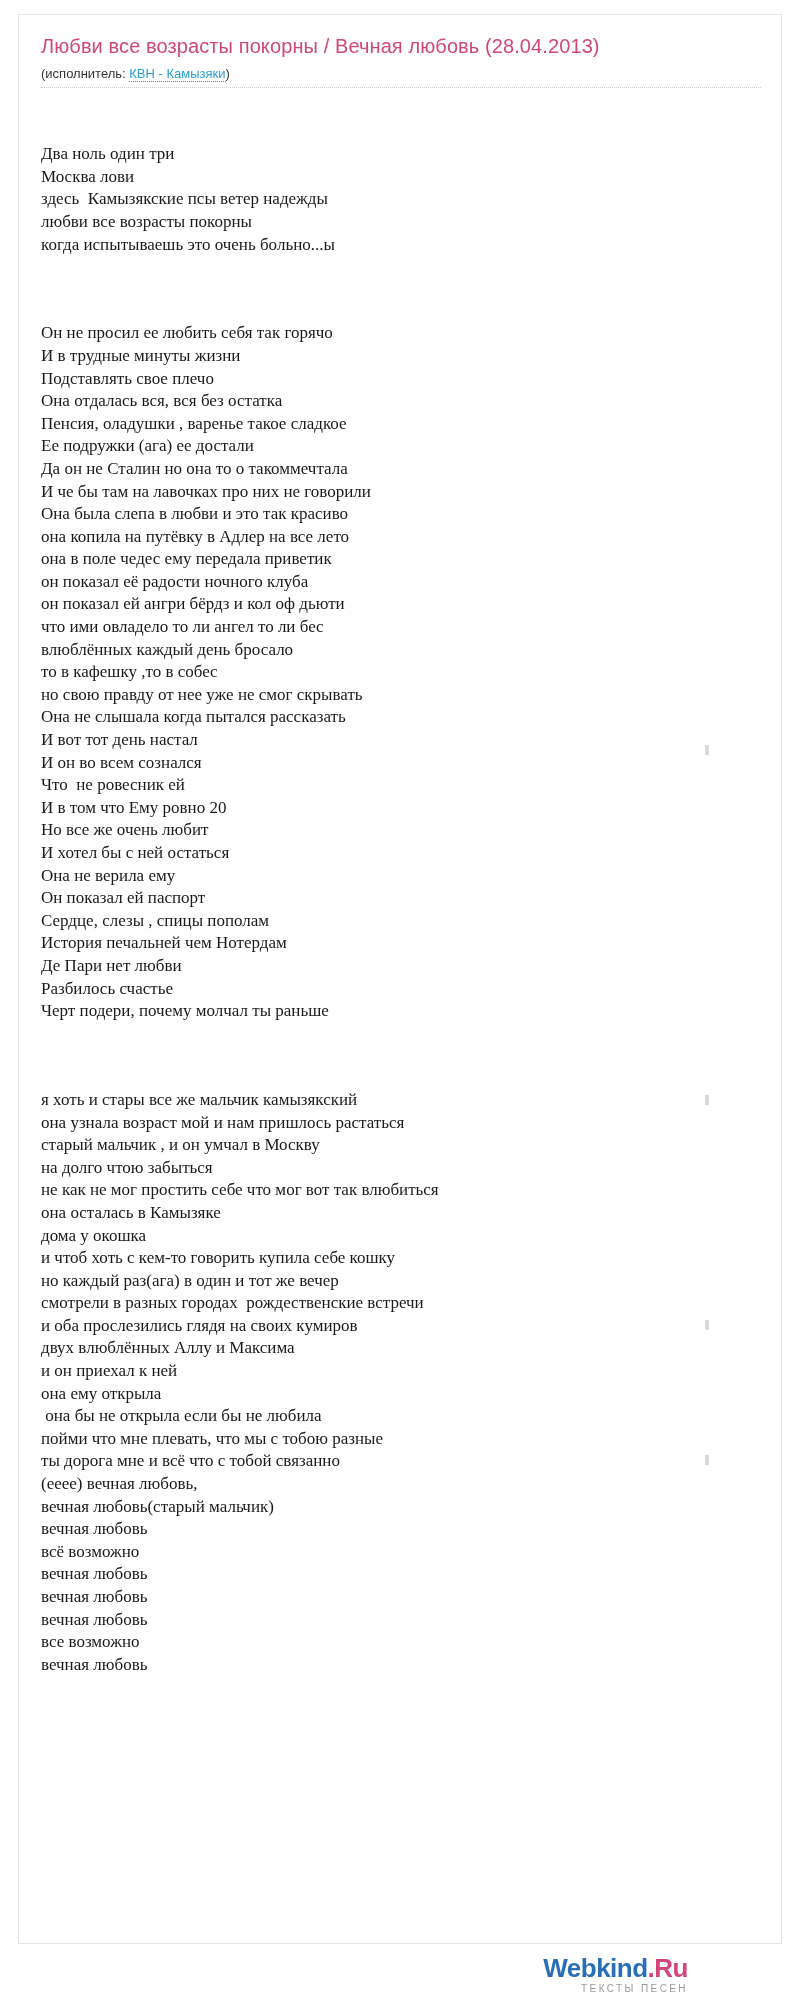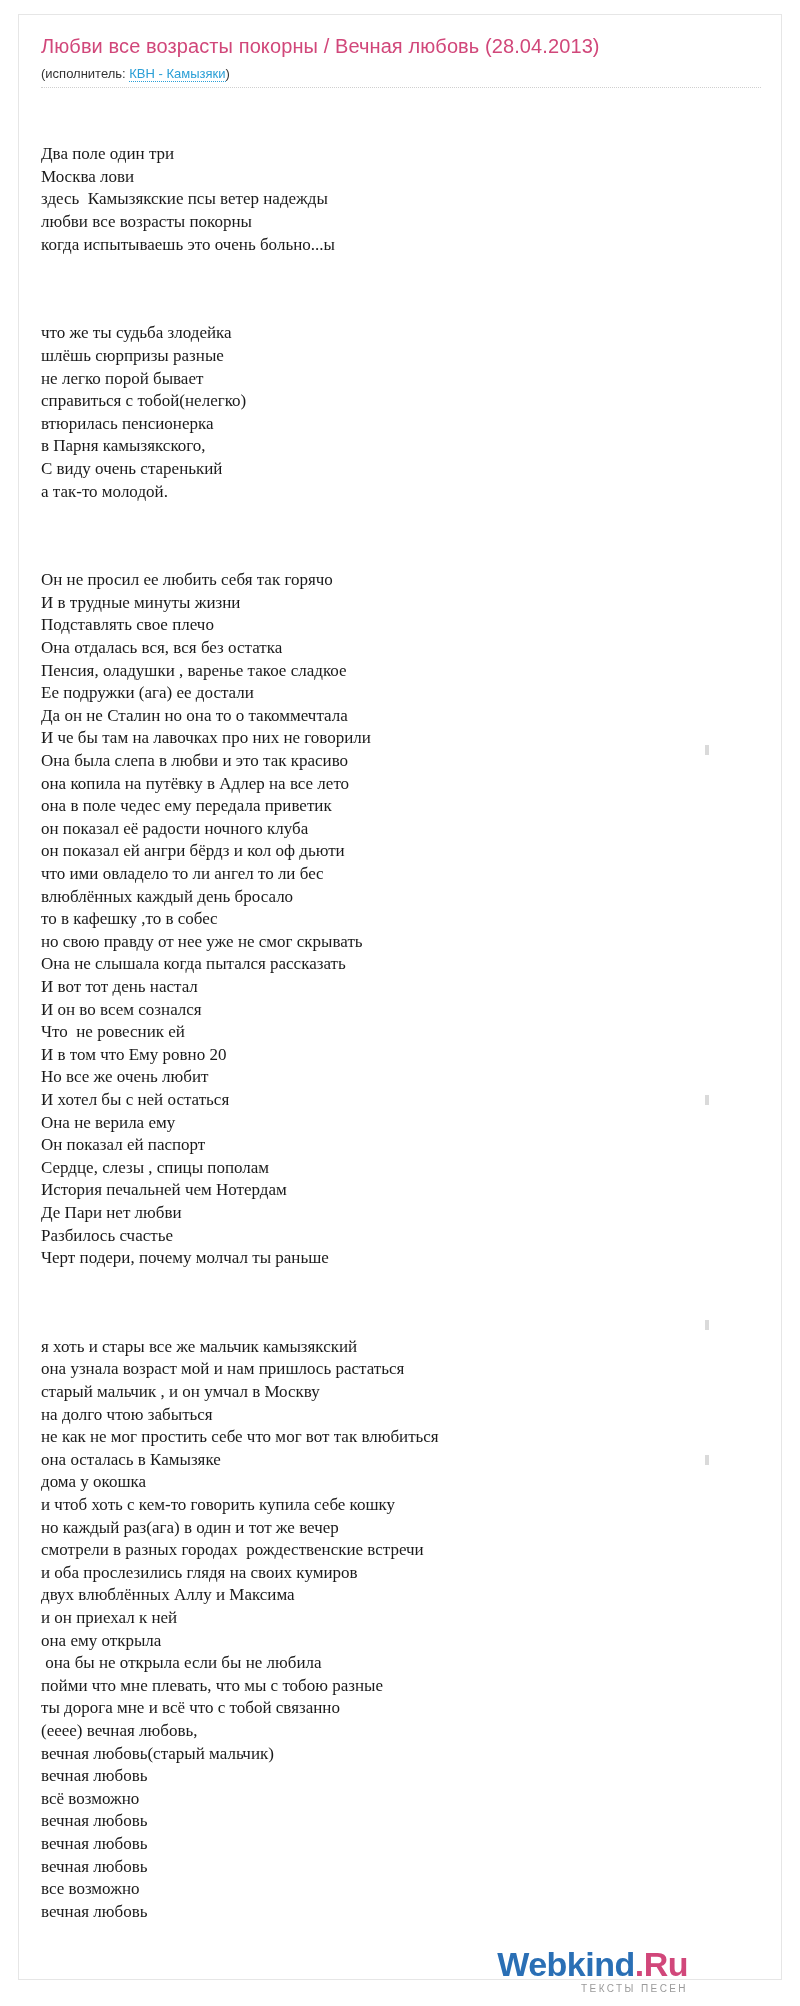--- a/index.html
+++ b/index.html
@@ -75,21 +75,21 @@
   }
   .footer-logo {
     position: absolute;
     right: 24px;
     bottom: 12px;
     text-align: right;
     font-family: "Liberation Sans", sans-serif;
     line-height: 1;
   }
   .footer-logo .brand {
-    font-size: 34px;
+    font-size: 26px;
     font-weight: bold;
     letter-spacing: -0.5px;
   }
   .footer-logo .brand .web {
     color: #2a6fb5;
   }
   .footer-logo .brand .kind {
     color: #2a6fb5;
   }
   .footer-logo .brand .ru {
@@ -125,33 +125,25 @@
   <div class="content-frame">
     <div class="inner">
 
       <h1 class="song-title">Любви все возрасты покорны / Вечная любовь (28.04.2013)</h1>
 
       <div class="artist-line"><span>(исполнитель: </span><a class="artist-link" href="#">КВН - Камызяки</a><span>)</span></div>
 
       <hr class="divider">
 
       <div class="lyrics">
-        <p class="stanza">Два поле один три
+        <p class="stanza">Два ноль один три
 Москва лови
 здесь  Камызякские псы ветер надежды
 любви все возрасты покорны
 когда испытываешь это очень больно...ы</p>
-        <p class="stanza">что же ты судьба злодейка
-шлёшь сюрпризы разные
-не легко порой бывает
-справиться с тобой(нелегко)
-втюрилась пенсионерка
-в Парня камызякского,
-С виду очень старенький
-а так-то молодой.</p>
         <p class="stanza">Он не просил ее любить себя так горячо
 И в трудные минуты жизни
 Подставлять свое плечо
 Она отдалась вся, вся без остатка
 Пенсия, оладушки , варенье такое сладкое
 Ее подружки (ага) ее достали
 Да он не Сталин но она то о такоммечтала
 И че бы там на лавочках про них не говорили
 Она была слепа в любви и это так красиво
 она копила на путёвку в Адлер на все лето

